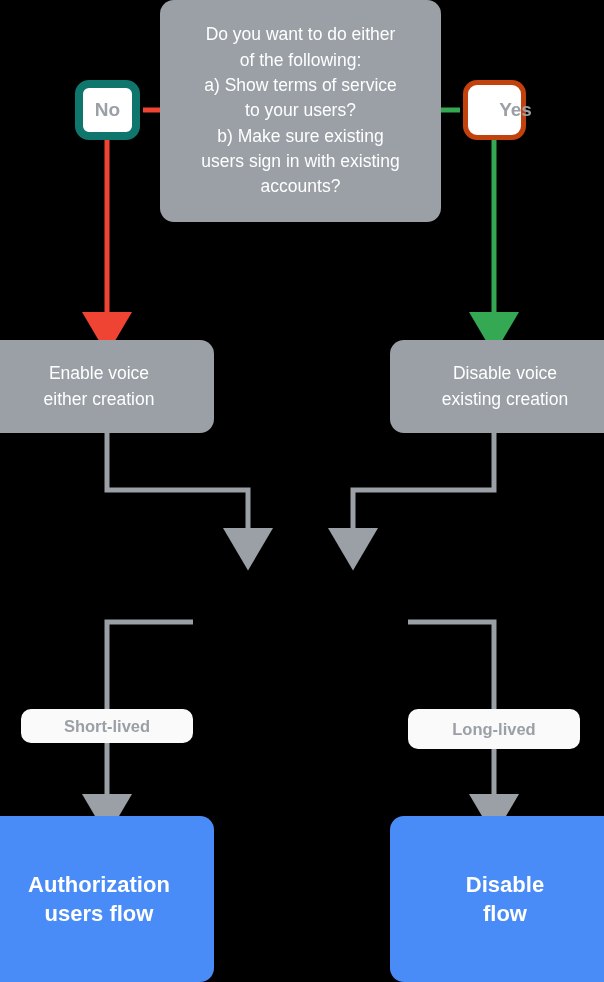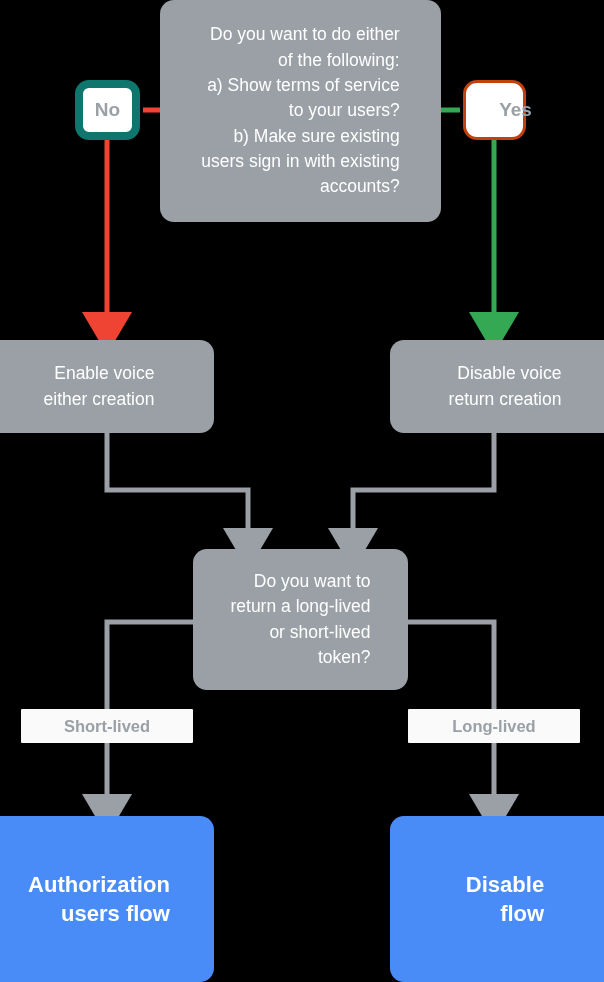--- a/index.html
+++ b/index.html
@@ -22,21 +22,21 @@
     width: 604px;
     height: 982px;
     pointer-events: none;
   }
   .node {
     position: absolute;
     box-sizing: border-box;
     display: flex;
     align-items: center;
     justify-content: center;
-    text-align: right;
+    text-align: center;
   }
   .grey-box {
     background: #9aa0a6;
     border-radius: 14px;
     color: #ffffff;
     font-size: 17.5px;
     line-height: 1.45;
     padding: 10px 14px;
   }
   .blue-box {
@@ -48,27 +48,27 @@
     line-height: 1.32;
   }
   .badge {
     background: #ffffff;
     border-radius: 14px;
     color: #9aa0a6;
     font-size: 19px;
     font-weight: bold;
   }
   .badge-no { border: 8px solid #0f766e; }
-  .badge-yes { border: 3px solid #c2410c; padding-left: 42px; }
+  .badge-yes { border: 5px solid #c2410c; padding-left: 42px; }
   .chip {
     background: #fafafa;
     color: #9aa0a6;
     font-size: 16.5px;
     font-weight: bold;
-    border-radius: 1px;
+    border-radius: 10px;
   }
   .txt { white-space: pre-line; display: block; }
 </style>
 </head>
 <body>
 
 <div id="stage">
 
   <svg id="wires" viewBox="0 0 604 982">
     <defs>
@@ -118,35 +118,29 @@
     <span>Yes</span>
   </div>
 
   <div class="node grey-box" style="left:-16px; top:340px; width:230px; height:93px;">
     <span class="txt">Enable voice
 either creation</span>
   </div>
 
   <div class="node grey-box" style="left:390px; top:340px; width:230px; height:93px;">
     <span class="txt">Disable voice
-return creation</span>
+existing creation</span>
   </div>
 
-  <div class="node grey-box" style="left:193px; top:549px; width:215px; height:141px;">
-    <span class="txt">Do you want to
-return a long-lived
-or short-lived
-token?</span>
-  </div>
 
   <div class="node chip" style="left:21px; top:709px; width:172px; height:34px;">
     <span>Short-lived</span>
   </div>
 
-  <div class="node chip" style="left:408px; top:709px; width:172px; height:34px;">
+  <div class="node chip" style="left:408px; top:709px; width:172px; height:40px;">
     <span>Long-lived</span>
   </div>
 
   <div class="node blue-box" style="left:-16px; top:816px; width:230px; height:166px;">
     <span class="txt">Authorization
 users flow</span>
   </div>
 
   <div class="node blue-box" style="left:390px; top:816px; width:230px; height:166px;">
     <span class="txt">Disable

